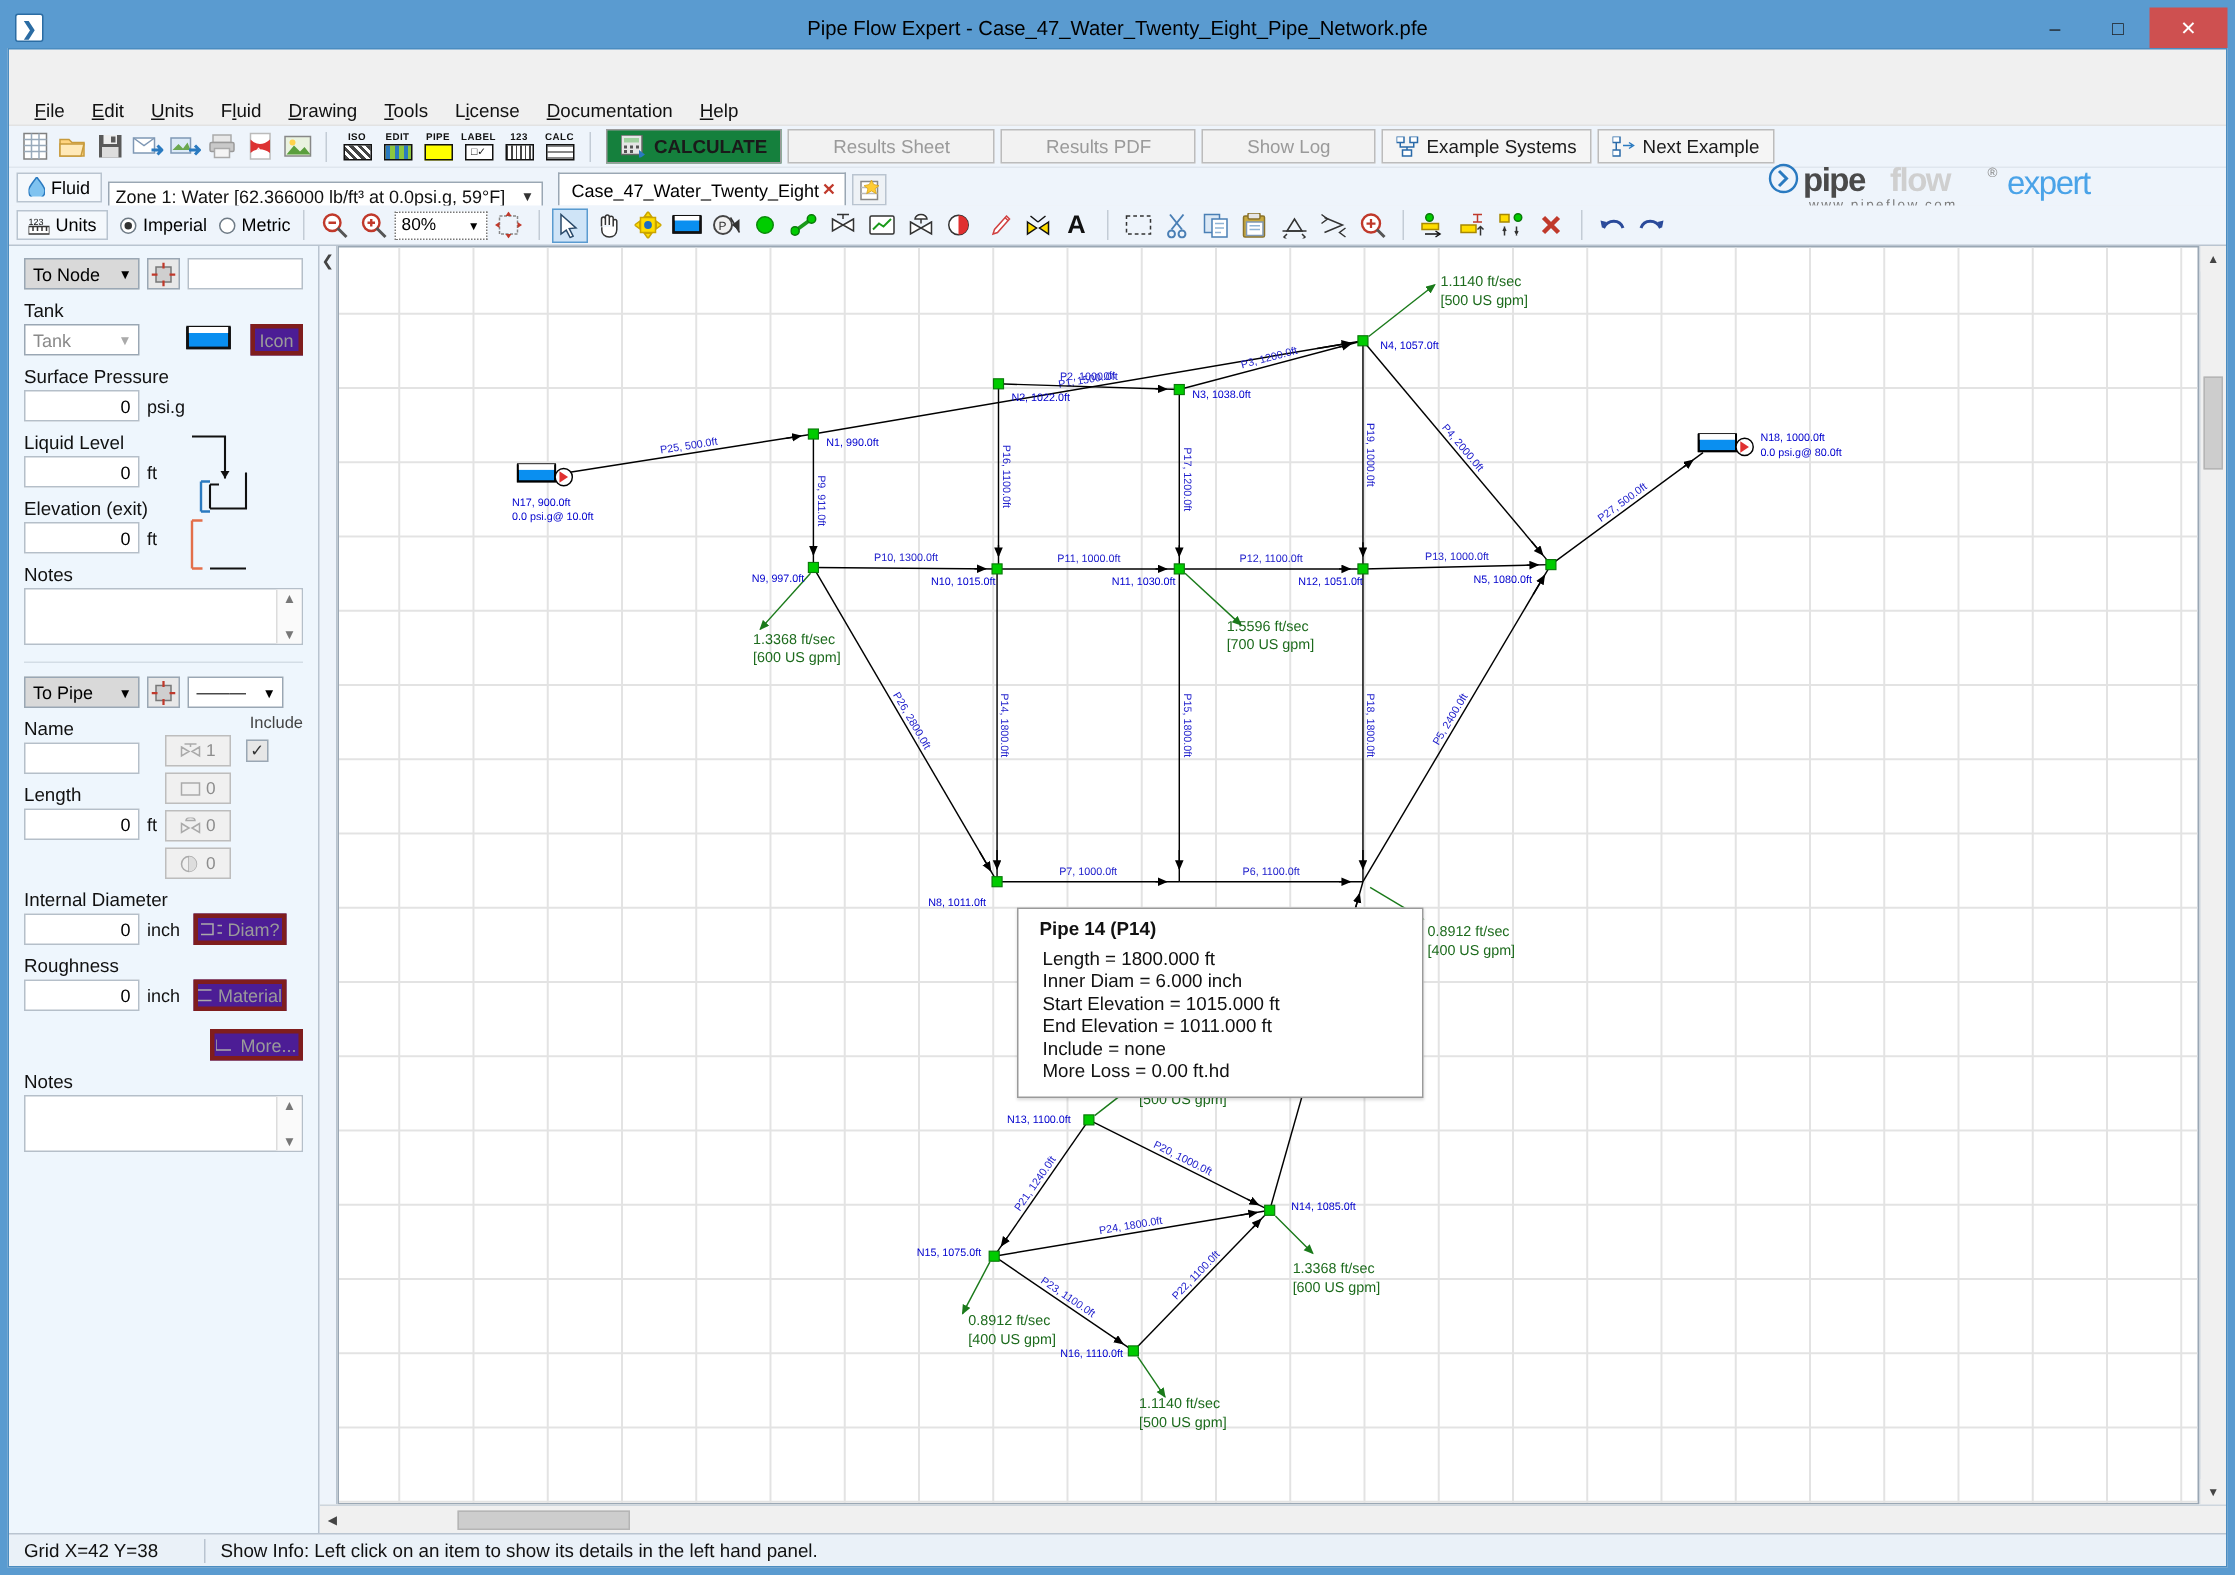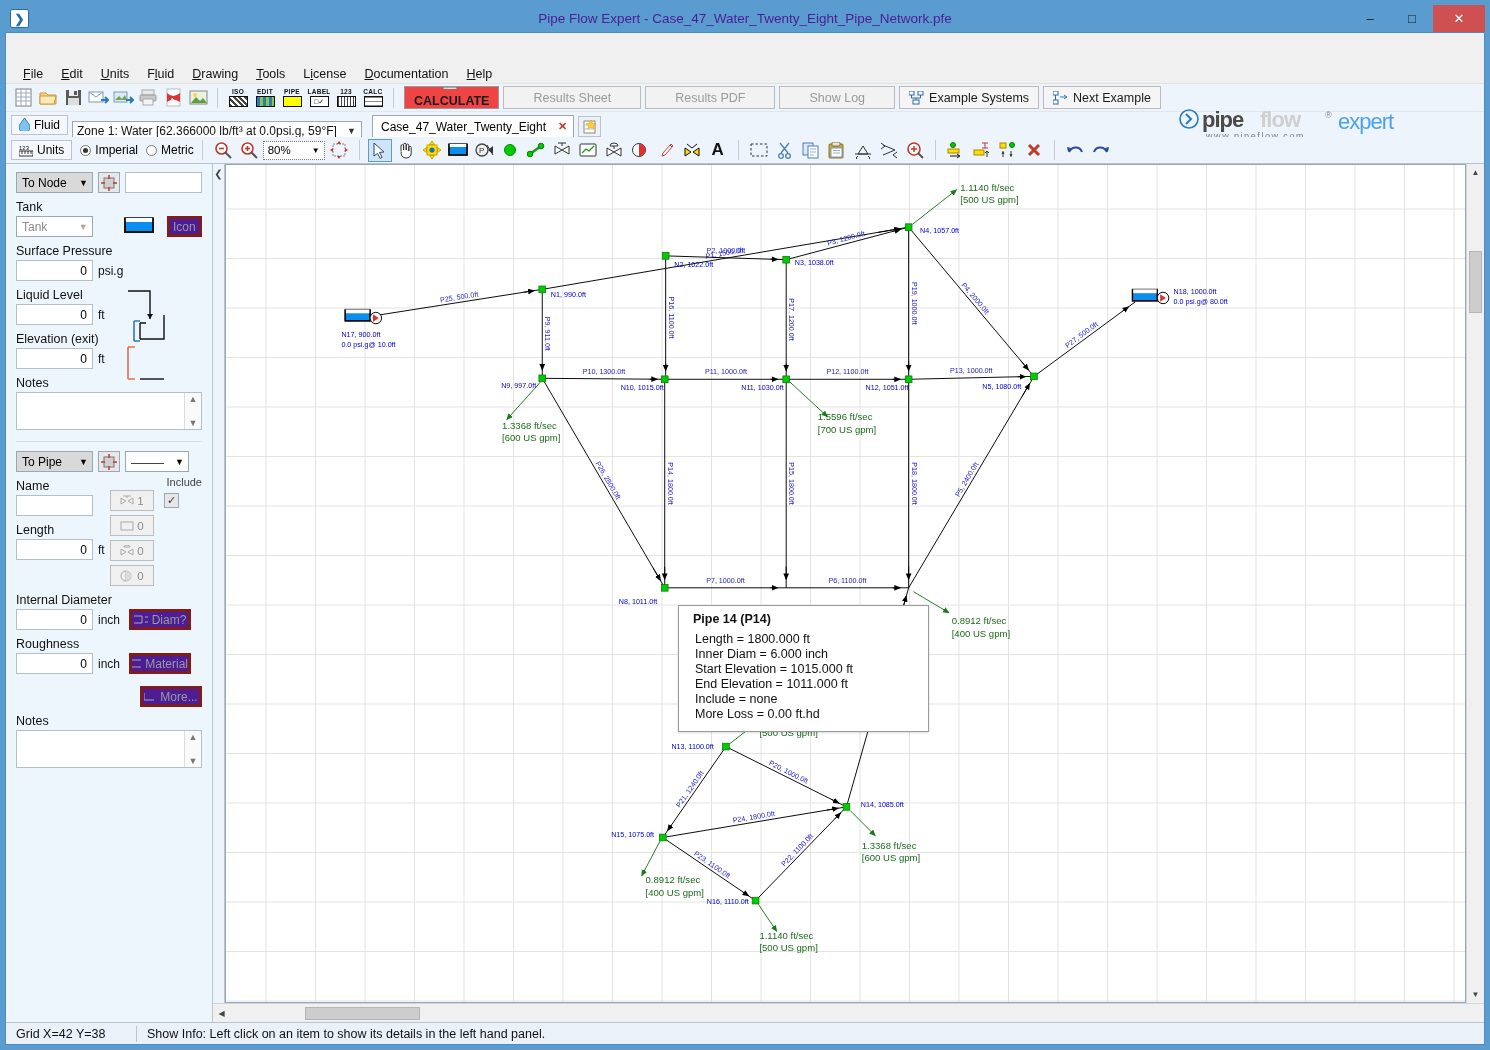--- a/index.html
+++ b/index.html
@@ -23,21 +23,21 @@
     display:flex; align-items:center;
   }
   .app-icon {
     width:19px; height:19px; margin-left:5px; background:#fff;
     border:1px solid #2b6ca3; border-radius:2px;
     display:flex; align-items:center; justify-content:center;
     color:#2b6ca3; font-size:12px; font-weight:bold;
   }
   .title-text {
     position:absolute; left:0; right:0; text-align:center;
-    font-size:13.5px; color:#4c1d95;
+    font-size:13.5px; color:#000000;
   }
   .win-btns { margin-left:auto; display:flex; align-items:center; height:27px; }
   .win-btn {
     width:42px; height:27px; display:flex; align-items:center; justify-content:center;
     color:#1a1a1a; font-size:13px;
   }
   .win-btn.close { background:#ce5050; color:#fff; width:52px; }
   
   .frame {
     flex:1; background:#f0f0f0; border:1px solid #4a8cc0;
@@ -64,40 +64,40 @@
   .tb-sep { width:1px; height:20px; background:#c3ccd6; margin:0 6px; }
   .lbl-ico { display:flex; flex-direction:column; align-items:center; justify-content:center;
              width:26px; height:25px; }
   .lbl-ico .cap { font-size:6.5px; font-weight:bold; letter-spacing:.3px; color:#111; line-height:7px;}
   .lbl-ico .bx { width:19px; height:11px; border:1px solid #111; margin-top:1px; }
   .big-btn {
     height:23px; display:flex; align-items:center; gap:5px;
     padding:0 9px; border:1px solid #bcbcbc; background:#f5f5f5;
     font-size:12.5px; color:#1a1a1a; margin-left:3px;
   }
-  .big-btn.pressed { background:#ef4444; border:1px solid #9a9a9a; font-weight:bold;flex-direction:column; }
+  .big-btn.pressed { background:#15803d; border:1px solid #9a9a9a; font-weight:bold; }
   .big-btn.disabled { color:#9a9a9a; background:#f2f2f2; }
   
   .toolrow2 {
     height:25px; flex:0 0 25px; background:#eef4fb;
     display:flex; align-items:center; padding-left:5px; gap:4px;
   }
   .panel-btn {
     height:20px; display:flex; align-items:center; gap:4px;
     padding:0 7px; border:1px solid #b9c4d0; background:#f4f8fc; font-size:12px;
   }
   .fluid-combo {
     height:20px; flex:0 0 290px; border:1px solid #9aa7b4; background:#fff;
     display:flex; align-items:center; font-size:12px; padding-left:4px; color:#111;margin-top:12px;
   }
   .fluid-combo .arrow { margin-left:auto; padding:0 5px; font-size:9px; color:#333; }
   
   .tabstrip { display:flex; align-items:flex-end; margin-left:6px; height:25px; }
   .tab {
-    height:22px; display:flex; align-items:center; gap:12px; padding:0 6px 0 8px;
+    height:22px; display:flex; align-items:center; gap:2px; padding:0 6px 0 8px;
     border:1px solid #9aa7b4; border-bottom:none; background:#fff; font-size:12px;
   }
   .tab .x { color:#c0392b; font-weight:bold; font-size:11px; }
   .tab-new {
     width:23px; height:21px; border:1px solid #b9c4d0; background:#eef2f6;
     margin-left:4px; display:flex; align-items:center; justify-content:center;
   }
   .logo { margin-left:auto; margin-right:16px; display:flex; align-items:center; }
   
   .toolrow3 {
@@ -1018,21 +1018,21 @@
                 <text x="98" y="180" class="nodelabel">N17, 900.0ft</text>
                 <text x="98" y="190" class="nodelabel">0.0 psi.g@ 10.0ft</text>
                 <rect x="925" y="130" width="26" height="12" fill="#0a8ff0" stroke="#000" stroke-width="1.2"></rect>
                 <rect x="925" y="130" width="26" height="4" fill="#fff"></rect>
                 <path d="M925 130 v12 h26 v-12" fill="none" stroke="#000" stroke-width="1.4"></path>
                 <circle cx="957" cy="139" r="6" fill="#fff" stroke="#000"></circle>
                 <path d="M954 135 l6 4 -6 4z" fill="#e03030"></path>
                 <text x="968" y="135" class="nodelabel">N18, 1000.0ft</text>
                 <text x="968" y="145" class="nodelabel">0.0 psi.g@ 80.0ft</text>
               </svg>
-            <div class="tooltip" id="tooltip" style="left:452px;top:440px;width:251px">
+            <div class="tooltip" id="tooltip" style="left:452px;top:440px;width:271px">
               <div class="ttitle">Pipe 14 (P14)</div>
               <div>Length = 1800.000 ft</div>
               <div>Inner Diam = 6.000 inch</div>
               <div>Start Elevation = 1015.000 ft</div>
               <div>End Elevation = 1011.000 ft</div>
               <div>Include = none</div>
               <div>More Loss = 0.00 ft.hd</div>
             </div>
           </div>
           <div class="vsb">

